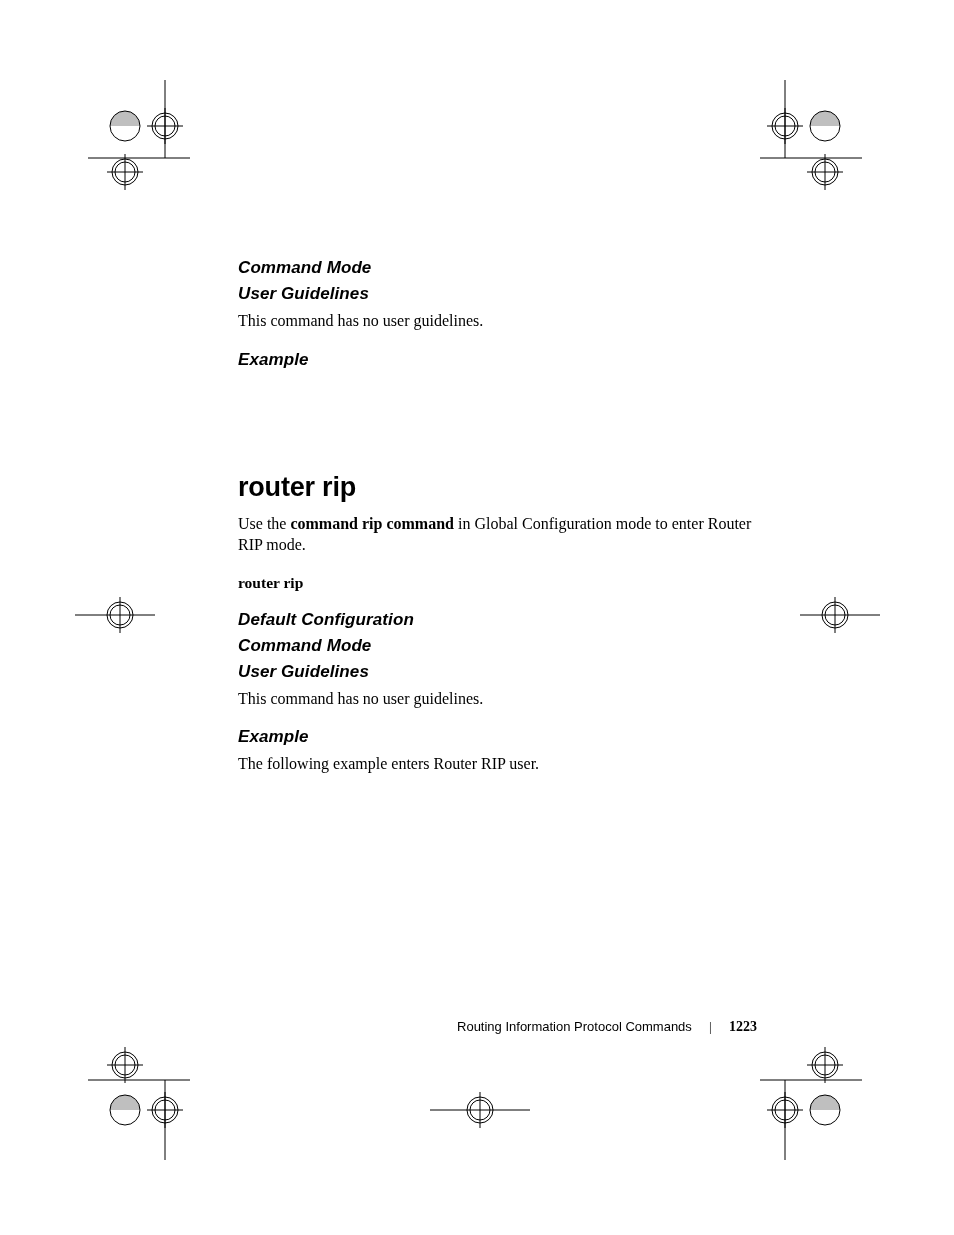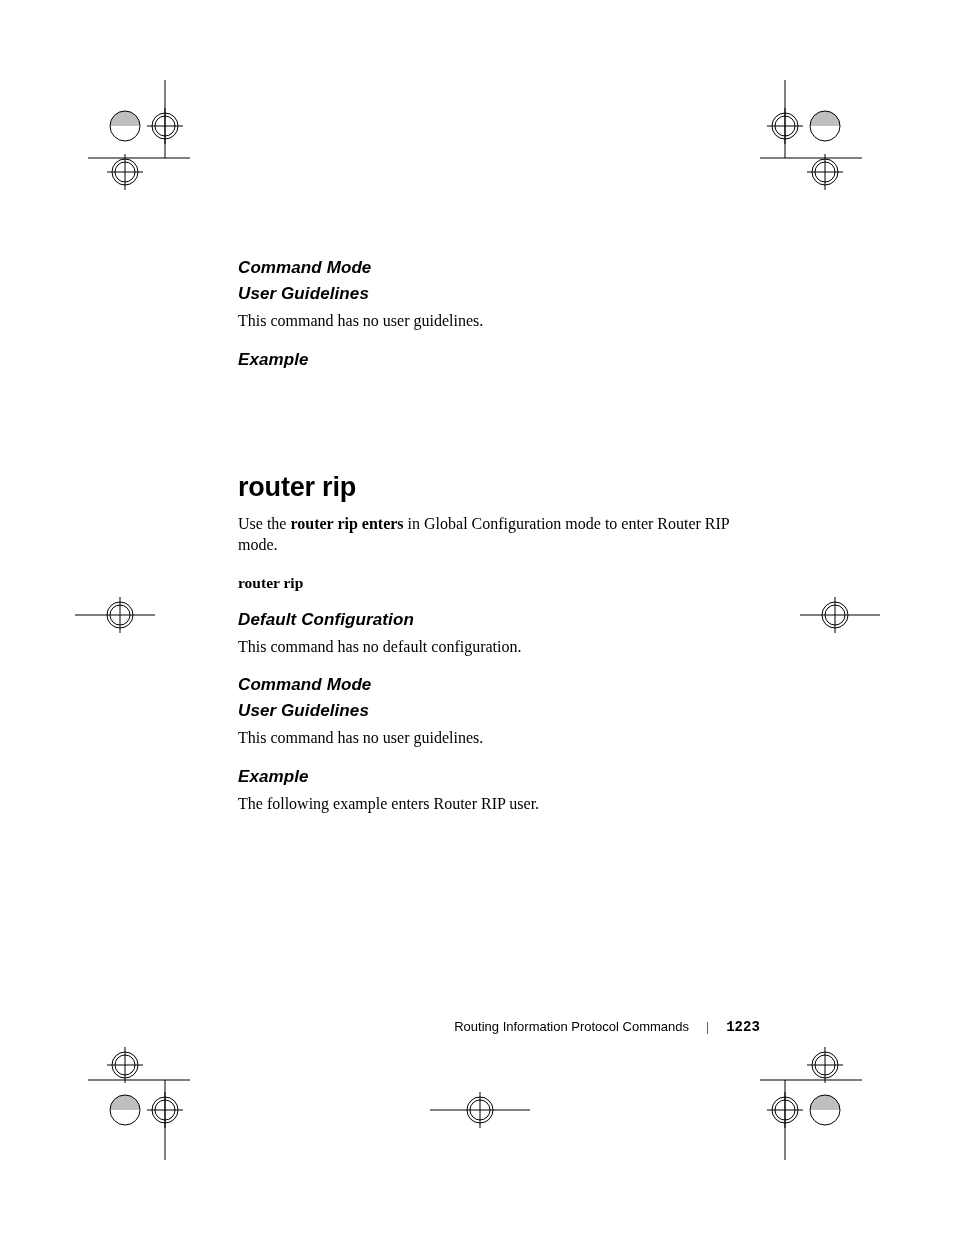--- a/index.html
+++ b/index.html
@@ -12,21 +12,21 @@
          font-size:17px;margin:0 0 6px 0;letter-spacing:0.1px;font-style:italic;}
   .body-text{font-size:16px;line-height:1.35;margin:0 0 18px 0;}
   .h-cmd{font-family:Arial,Helvetica,sans-serif;font-weight:700;
          font-size:27px;margin:0 0 10px 0;letter-spacing:-0.2px;}
   .syntax-line{font-weight:700;font-size:15.5px;margin:0 0 18px 0;}
   .intro .bold{font-weight:700;}
   .footer{position:absolute;left:0;width:954px;top:1019px;
           font-size:13px;text-align:center;}
   .footer .sep{margin:0 14px;}
   .footer .sec{font-family:Liberation Sans, sans-serif;}
-  .footer .pg{font-family:Liberation Mono, monospace;font-weight:700;
+  .footer .pg{font-family:Liberation Serif, serif;font-weight:700;
               font-size:14px;}
   .footer-inner{display:inline-block;transform:translateX(130px);}
 </style>
 </head>
 <body>
 
 <div class="crop" style="left:70px;top:80px">
 <svg width="120" height="110" viewBox="0 0 120 110">
 <line x1="95" y1="0" x2="95" y2="78" stroke="#000" stroke-width="1"></line>
 <line x1="18" y1="78" x2="120" y2="78" stroke="#000" stroke-width="1"></line>
@@ -135,27 +135,26 @@
 
   <h3 class="h-sub">User Guidelines</h3>
   <p class="body-text">This command has no user guidelines.</p>
 
   <h3 class="h-sub">Example</h3>
 
   <div style="height:96px"></div>
 
   <h2 class="h-cmd">router rip</h2>
   <p class="body-text intro">
-    <span>Use the </span><span class="bold">router rip enters</span><span> in Global Configuration mode to enter Router RIP mode.</span>
+    <span>Use the </span><span class="bold">command rip command</span><span> in Global Configuration mode to enter Router RIP mode.</span>
   </p>
 
   <p class="syntax-line">router rip</p>
 
   <h3 class="h-sub">Default Configuration</h3>
-  <p class="body-text">This command has no default configuration.</p>
 
   <h3 class="h-sub">Command Mode</h3>
 
   <h3 class="h-sub">User Guidelines</h3>
   <p class="body-text">This command has no user guidelines.</p>
 
   <h3 class="h-sub">Example</h3>
   <p class="body-text">The following example enters Router RIP user.</p>
 </div>
 

